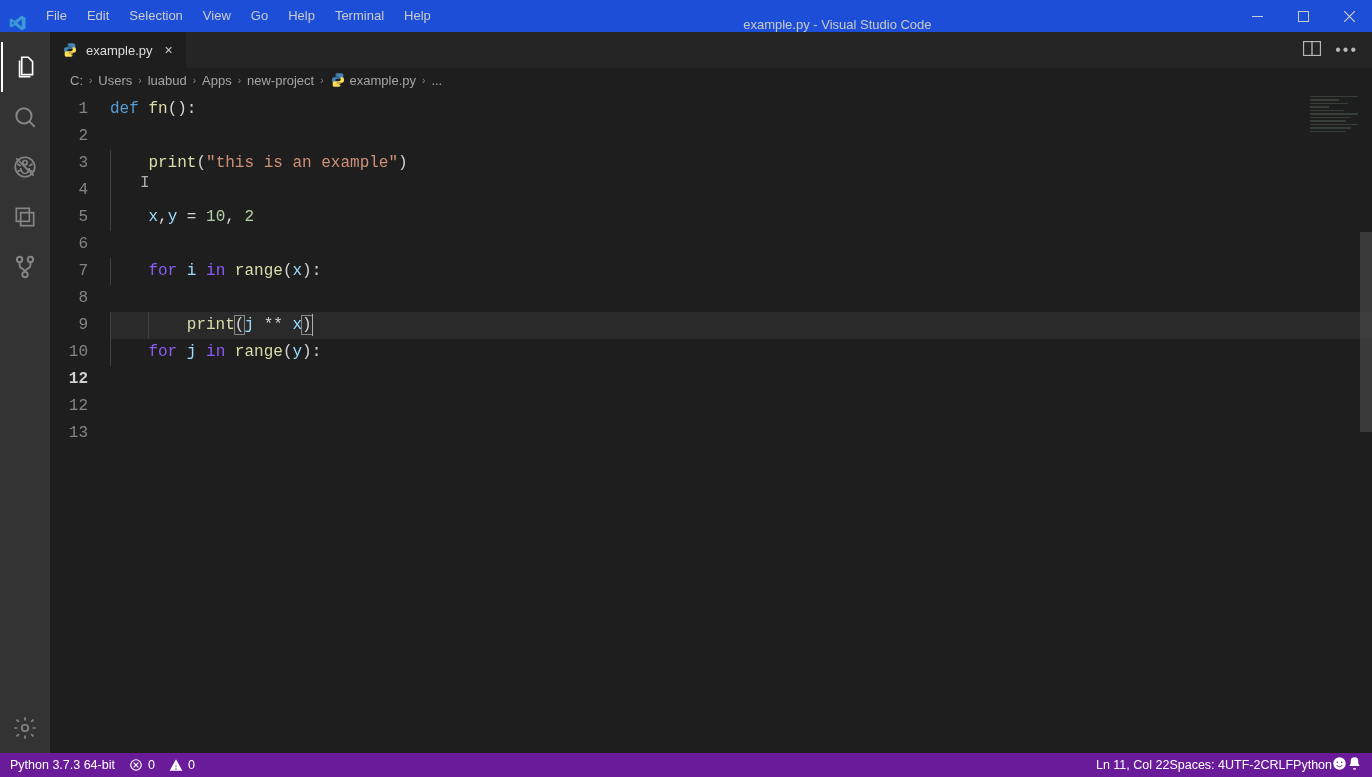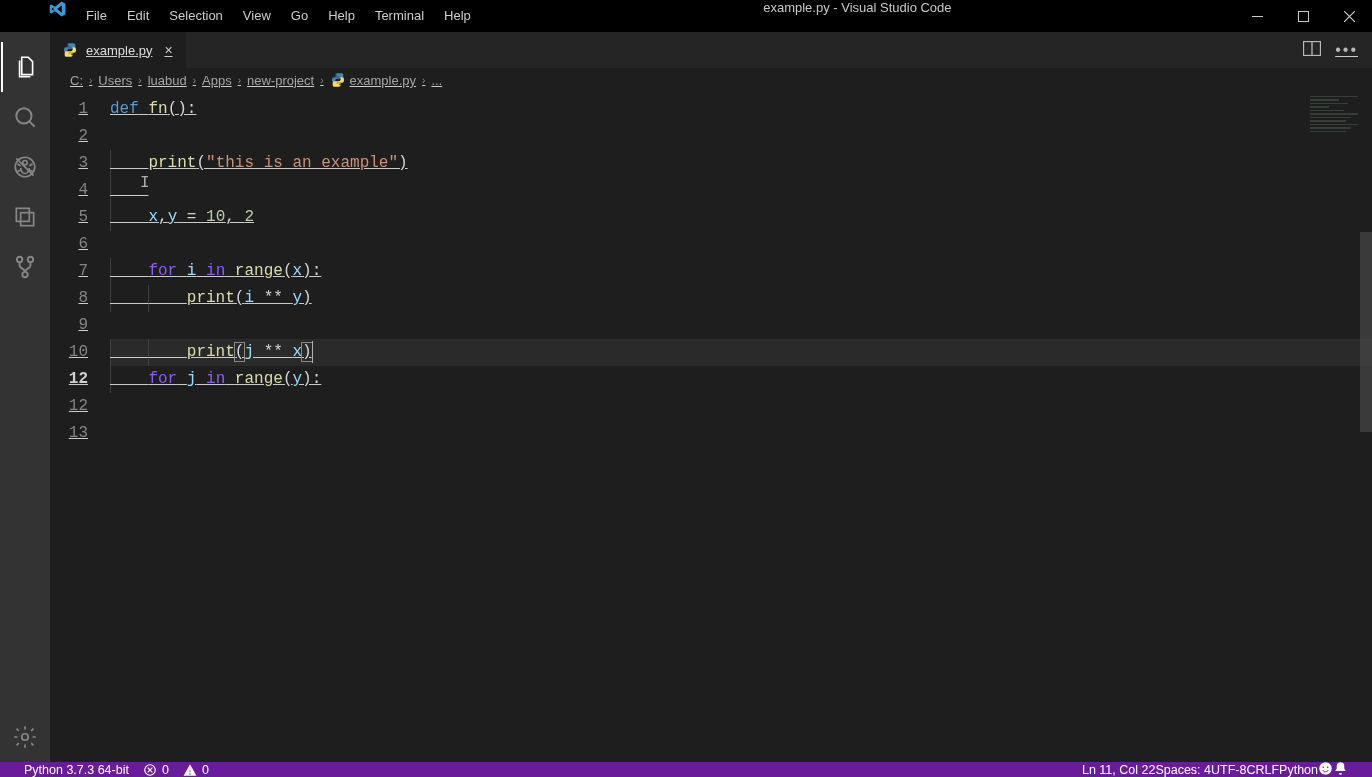--- a/index.html
+++ b/index.html
@@ -1,30 +1,30 @@
 <!DOCTYPE html>
 <html><head>
 <meta charset="utf-8">
 <style>
   * { margin:0; padding:0; box-sizing:border-box; }
   body { width:1372px; height:777px; background:#1e1e1e; font-family:"Segoe UI",sans-serif; color:#ccc; overflow:hidden; display:flex; flex-direction:column; }
-  .title-bar { height:32px; background:#000000; display:flex; align-items:flex-start; color:#ccc; font-size:13px;padding-left:40px; }
+  .title-bar { height:32px; background:#1d4ed8; display:flex; align-items:flex-end; color:#ccc; font-size:13px; }
   .title-bar .logo { width:36px; display:flex; align-items:center; justify-content:center; }
   .title-bar .menu { display:flex; }
   .title-bar .menu span { padding:0 10px; line-height:32px; cursor:default; }
   .title-bar .title { flex:1; text-align:center; color:#c9c9c9; }
   .win-controls { display:flex; }
   .win-controls div { width:46px; height:32px; display:flex; align-items:center; justify-content:center; }
   .main { flex:1; display:flex; min-height:0; }
   .activity-bar { width:50px; background:#333; display:flex; flex-direction:column; align-items:center; padding-top:10px; }
   .activity-bar .item { width:48px; height:50px; display:flex; align-items:center; justify-content:center; color:#858585; position:relative; }
   .activity-bar .item.active { color:#fff; }
   .activity-bar .item.active::before { content:""; position:absolute; left:0; top:0; bottom:0; width:2px; background:#fff; }
   .activity-bar .spacer { flex:1; }
-  .editor-area { flex:1; display:flex; flex-direction:column; background:#1e1e1e; min-width:0;text-decoration:underline; }
+  .editor-area { flex:1; display:flex; flex-direction:column; background:#1e1e1e; min-width:0; }
   .tabs-row { height:36px; background:#252526; display:flex; align-items:center; }
   .tab { height:36px; background:#1e1e1e; display:flex; align-items:center; padding:0 10px 0 12px; gap:8px; font-size:13px; border-right:1px solid #252526; color:#ddd; }
   .tab .close { color:#ccc; font-size:14px; width:16px; text-align:center; }
   .tabs-row .tabs-spacer { flex:1; }
   .tabs-row .tab-actions { display:flex; gap:14px; padding:0 14px; color:#b8b8b8; }
   .breadcrumb { height:24px; display:flex; align-items:center; padding-left:20px; font-size:13px; color:#a4a4a4; gap:6px; }
   .breadcrumb .sep { font-size:10px; color:#8a8a8a; }
   .editor { flex:1; display:flex; position:relative; font-family:Consolas,"Courier New",monospace; font-size:16px; }
   .gutter { width:60px; text-align:right; color:#858585; padding-right:22px; padding-top:4px; }
   .gutter div { height:27px; line-height:27px; }
@@ -41,21 +41,21 @@
   .tok-var { color:#9cdcfe; }
   .tok-op  { color:#d4d4d4; }
   .tok-def { color:#569cd6; }
   .tok-pn  { color:#d4d4d4; }
   .bracket { border:1px solid #888; margin:-1px; }
   .cursor-caret { display:inline-block; width:1px; background:#aeafad; height:22px; vertical-align:middle; }
   .text-cursor { position:absolute; left:30px; top:82px; color:#aeafad; font-size:16px; }
   .minimap { position:absolute; top:4px; right:14px; width:48px; height:36px; display:flex; flex-direction:column; gap:2px; }
   .minimap div { height:2px; background:#4a5a4e; opacity:.55; }
   .scroll-thumb { position:absolute; right:0; top:140px; width:12px; height:200px; background:#4d4d4d; opacity:.6; }
-  .status-bar { height:15px; background:#6a1b9a; display:flex; align-items:center; font-size:12.5px; color:#fff; padding:0 24px; gap:14px; }
+  .status-bar { height:24px; background:#6a1b9a; display:flex; align-items:center; font-size:12.5px; color:#fff; padding:0 10px; gap:14px; }
   .status-bar .right { margin-left:auto; display:flex; align-items:center; }
   .ico { display:inline-flex; align-items:center; gap:5px; }
   .py-icon { width:16px; height:16px; }
 </style>
 </head>
 <body>
 
 <div class="title-bar">
   <div class="logo">
     <svg width="18" height="18" viewBox="0 0 24 24">
@@ -207,21 +207,20 @@
             <div style="width:85%"></div>
             <div style="width:75%"></div>
         </div>
       <div class="line"><span class="tok-def">def</span><span class="tok-pn"> </span><span class="tok-fn">fn</span><span class="tok-pn">():</span></div>
           <div class="line"></div>
           <div class="line"><span class="guide"></span>    <span class="tok-call">print</span><span class="tok-pn">(</span><span class="tok-str">"this is an example"</span><span class="tok-pn">)</span></div>
           <div class="line"><span class="guide"></span>    </div>
           <div class="line"><span class="guide"></span>    <span class="tok-var">x</span><span class="tok-pn">,</span><span class="tok-var">y</span><span class="tok-op"> = </span><span class="tok-num">10</span><span class="tok-pn">, </span><span class="tok-num">2</span></div>
           <div class="line"></div>
           <div class="line"><span class="guide"></span>    <span class="tok-kw">for</span><span class="tok-pn"> </span><span class="tok-var">i</span><span class="tok-pn"> </span><span class="tok-kw">in</span><span class="tok-pn"> </span><span class="tok-call">range</span><span class="tok-pn">(</span><span class="tok-var">x</span><span class="tok-pn">):</span></div>
-          <div class="line"><span class="guide"></span>    <span class="guide"></span>    <span class="tok-call">print</span><span class="tok-pn">(</span><span class="tok-var">i</span><span class="tok-op"> ** </span><span class="tok-var">y</span><span class="tok-pn">)</span></div>
           <div class="line"></div>
           <div class="line hl"><span class="guide"></span>    <span class="guide"></span>    <span class="tok-call">print</span><span class="tok-pn bracket">(</span><span class="tok-var">j</span><span class="tok-op"> ** </span><span class="tok-var">x</span><span class="tok-pn bracket">)</span><span class="cursor-caret"></span></div>
           <div class="line"><span class="guide"></span>    <span class="tok-kw">for</span><span class="tok-pn"> </span><span class="tok-var">j</span><span class="tok-pn"> </span><span class="tok-kw">in</span><span class="tok-pn"> </span><span class="tok-call">range</span><span class="tok-pn">(</span><span class="tok-var">y</span><span class="tok-pn">):</span></div>
           <div class="line"></div>
           <div class="line"></div>
         </div>
       <div class="scroll-thumb"></div>
     </div>
   </div>
 </div>
@@ -239,21 +238,21 @@
   </span>
   <span class="ico">
     <svg width="14" height="14" viewBox="0 0 24 24" fill="#fff">
         <path d="M12 2L1 22h22L12 2zm0 6l.8 8h-1.6L12 8zm0 12a1.2 1.2 0 110-2.4 1.2 1.2 0 010 2.4z"></path>
       </svg>
     <span>0</span>
   </span>
   <div class="right">
     <span>Ln 11, Col 22</span>
     <span>Spaces: 4</span>
-    <span>UTF-8</span>
+    <span>UTF-2</span>
     <span>CRLF</span>
     <span>Python</span>
     <span><svg width="15" height="15" viewBox="0 0 24 24" fill="#fff">
           <circle cx="12" cy="12" r="10"></circle>
           <circle cx="8.5" cy="10" r="1.3" fill="#6a1b9a"></circle>
           <circle cx="15.5" cy="10" r="1.3" fill="#6a1b9a"></circle>
           <path d="M7.5 14.5c1 1.8 2.7 2.8 4.5 2.8s3.5-1 4.5-2.8" stroke="#6a1b9a" stroke-width="1.6" fill="none"></path>
         </svg></span>
     <span><svg width="15" height="15" viewBox="0 0 24 24" fill="#fff">
           <path d="M12 2a6 6 0 00-6 6v4l-2 3v1h16v-1l-2-3V8a6 6 0 00-6-6zm0 20a2.5 2.5 0 002.5-2.5h-5A2.5 2.5 0 0012 22z"></path>

